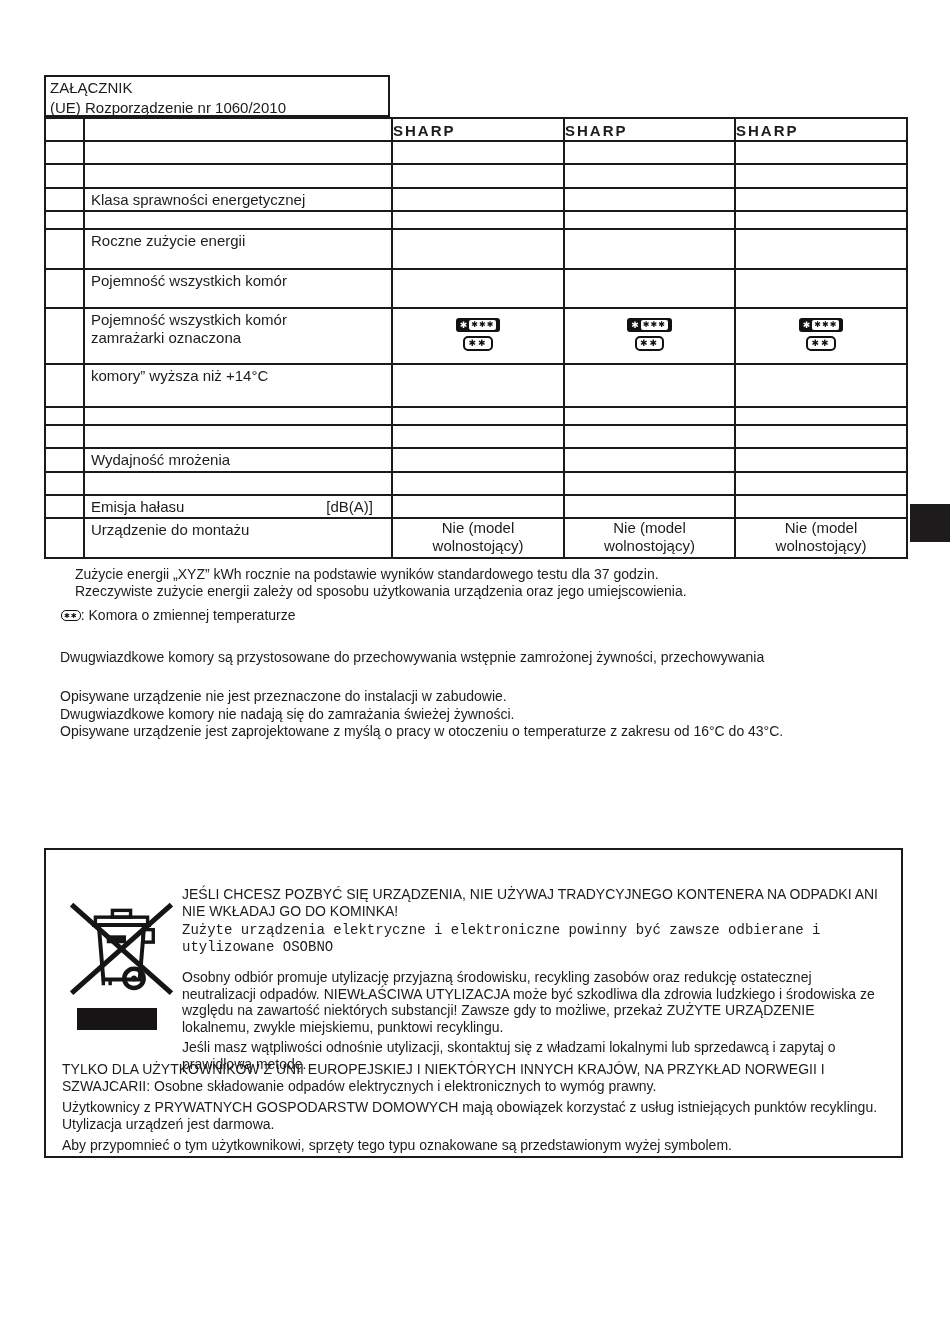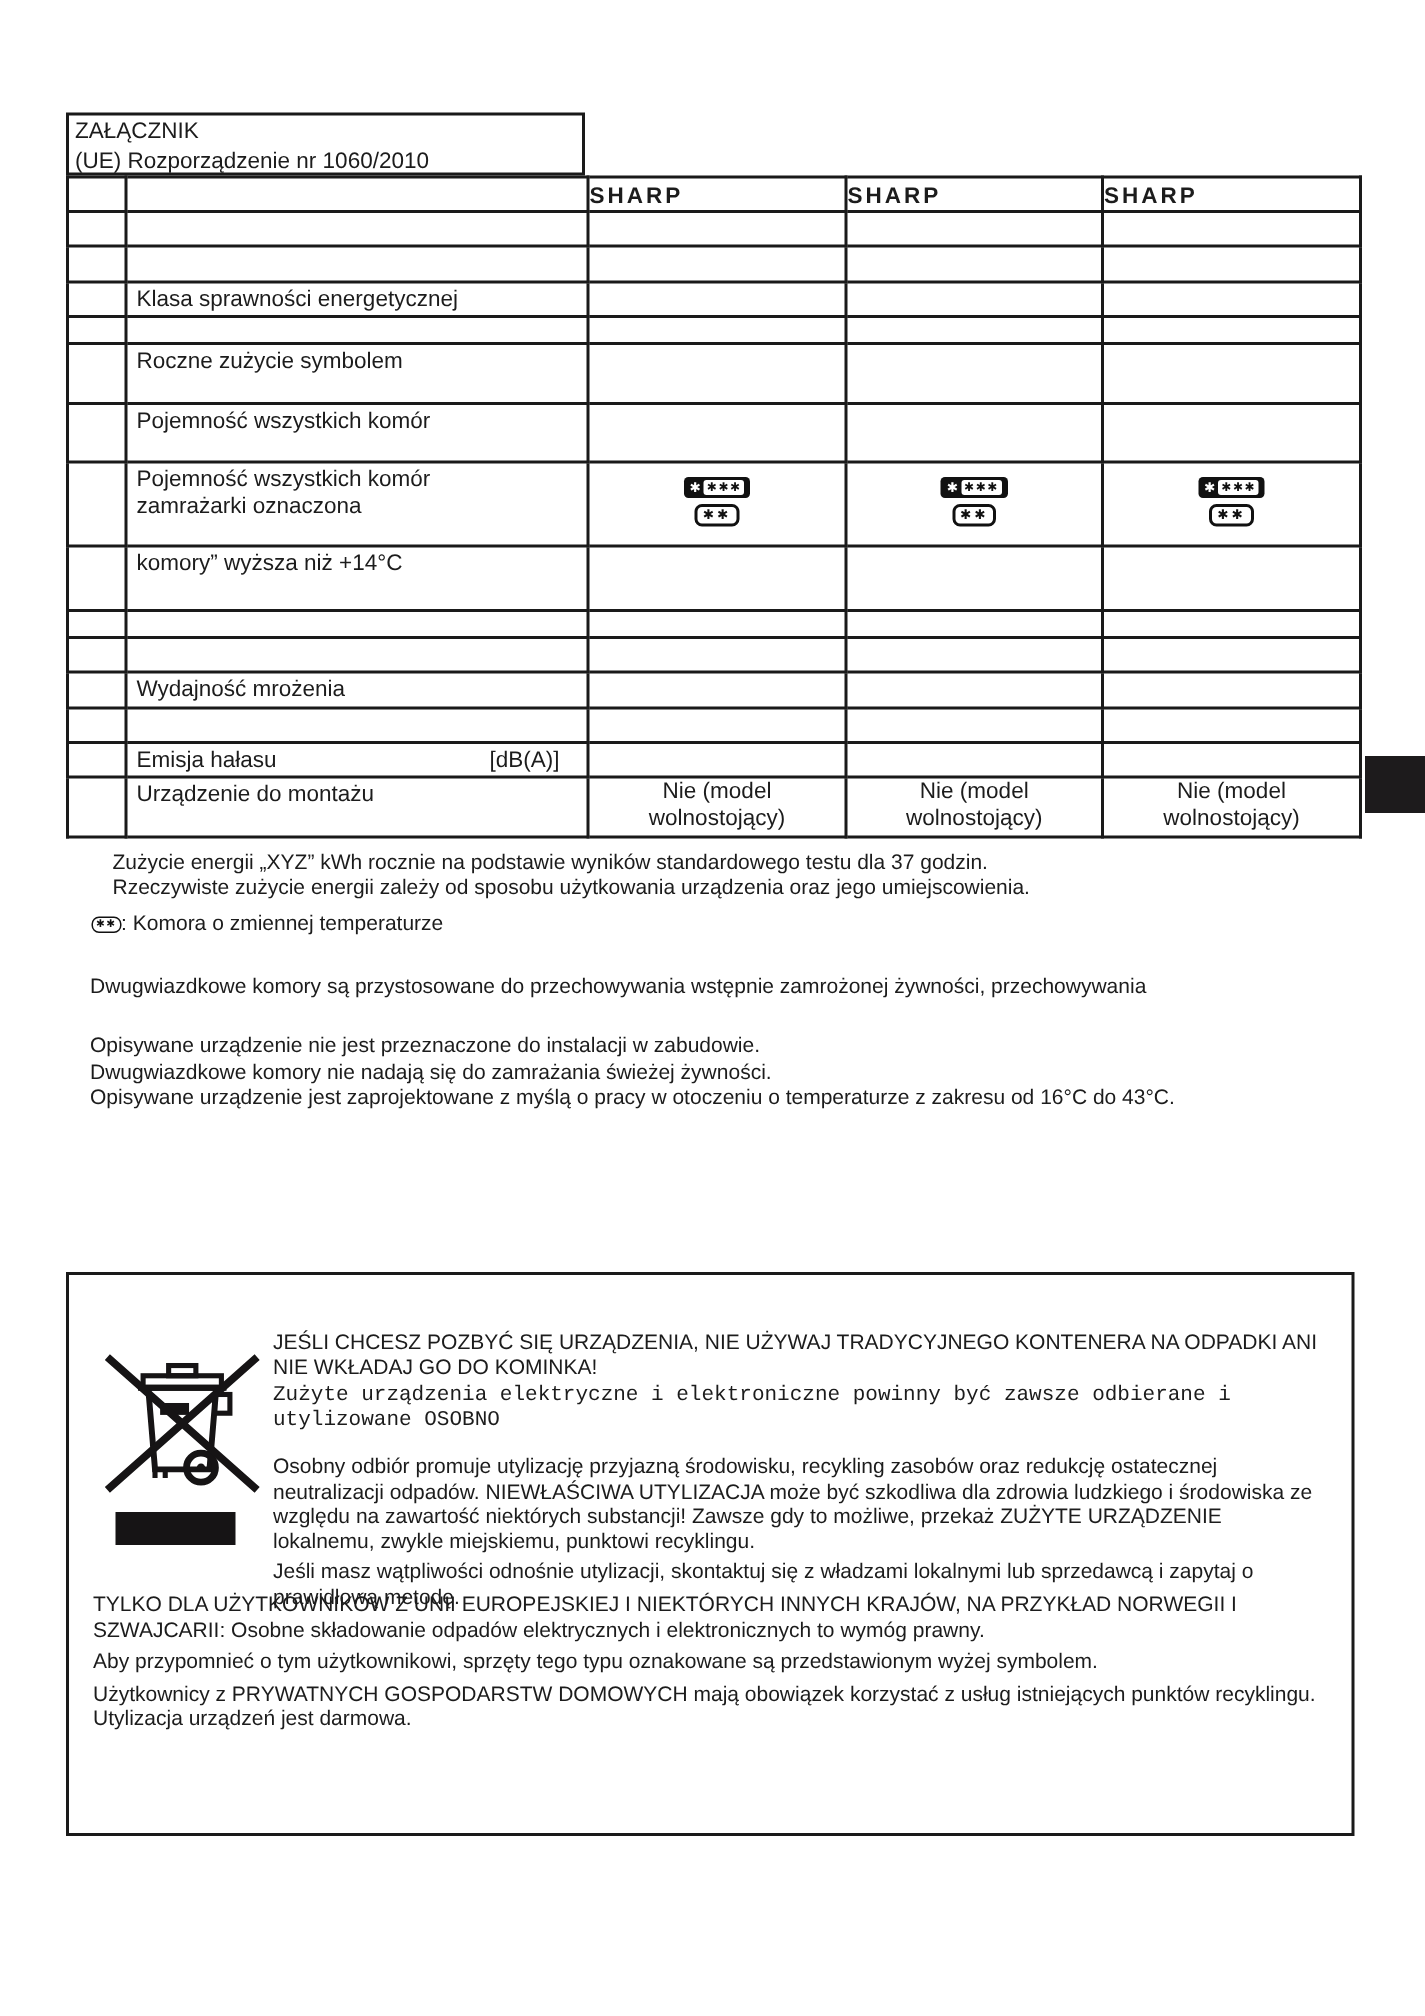--- a/index.html
+++ b/index.html
@@ -35,21 +35,21 @@
   
   #side-tab{left:910px;top:504px;width:40px;height:38px;background:#1d1b1c;}
 
   
   #note-energy{left:75px;top:566px;font-size:14px;line-height:17px;}
   #note-star{left:61px;top:607px;font-size:14px;line-height:17px;}
   #para-1{left:60px;top:649px;font-size:14px;line-height:17px;width:830px;}
   #para-block{left:60px;top:688px;font-size:14px;line-height:17.5px;width:860px;}
 
   
-  #recycle-box{left:44px;top:848px;width:859px;height:376px;border:2px solid #1a1a1a;box-sizing:border-box;}
+  #recycle-box{left:44px;top:848px;width:859px;height:310px;border:2px solid #1a1a1a;box-sizing:border-box;}
   #weee-icon{position:absolute;left:18px;top:32px;}
   #weee-bar{position:absolute;left:31px;top:158px;width:80px;height:22px;background:#161415;}
   #recycle-text{position:absolute;left:136px;top:36px;width:700px;font-size:14px;line-height:16.5px;}
   #recycle-text p{margin:0;}
   #recycle-text .gap-s{margin-top:3px;font-family:Liberation Mono, monospace;}
   #recycle-text .gap-l{margin-top:14px;}
   #recycle-text .gap-m{margin-top:4px;}
   #recycle-full{position:absolute;left:16px;top:211px;width:826px;font-size:14px;line-height:16.5px;}
   #recycle-full p{margin:0;}
   #recycle-full .gap{margin-top:5px;}
@@ -94,21 +94,21 @@
   </tr>
   <tr class="h18">
     <td></td>
         <td class="lbl"></td>
         <td class="val"></td>
         <td class="val"></td>
         <td class="val"></td>
   </tr>
   <tr class="h40">
     <td></td>
-        <td class="lbl">Roczne zużycie symbolem</td>
+        <td class="lbl">Roczne zużycie energii</td>
     <td class="val"></td>
         <td class="val"></td>
         <td class="val"></td>
   </tr>
   <tr class="h39">
     <td></td>
         <td class="lbl">Pojemność wszystkich komór</td>
     <td class="val"></td>
         <td class="val"></td>
         <td class="val"></td>
@@ -238,16 +238,16 @@
   </svg>
   <div id="weee-bar"></div>
   <div id="recycle-text">
     <p>JEŚLI CHCESZ POZBYĆ SIĘ URZĄDZENIA, NIE UŻYWAJ TRADYCYJNEGO KONTENERA NA ODPADKI ANI NIE WKŁADAJ GO DO KOMINKA!</p>
     <p class="gap-s">Zużyte urządzenia elektryczne i elektroniczne powinny być zawsze odbierane i utylizowane OSOBNO</p>
     <p class="gap-l">Osobny odbiór promuje utylizację przyjazną środowisku, recykling zasobów oraz redukcję ostatecznej neutralizacji odpadów. NIEWŁAŚCIWA UTYLIZACJA może być szkodliwa dla zdrowia ludzkiego i środowiska ze względu na zawartość niektórych substancji! Zawsze gdy to możliwe, przekaż ZUŻYTE URZĄDZENIE lokalnemu, zwykle miejskiemu, punktowi recyklingu.</p>
     <p class="gap-m">Jeśli masz wątpliwości odnośnie utylizacji, skontaktuj się z władzami lokalnymi lub sprzedawcą i zapytaj o prawidłową metodę.</p>
   </div>
   <div id="recycle-full">
     <p>TYLKO DLA UŻYTKOWNIKÓW Z UNII EUROPEJSKIEJ I NIEKTÓRYCH INNYCH KRAJÓW, NA PRZYKŁAD NORWEGII I SZWAJCARII: Osobne składowanie odpadów elektrycznych i elektronicznych to wymóg prawny.</p>
+    <p class="gap">Użytkownicy z PRYWATNYCH GOSPODARSTW DOMOWYCH mają obowiązek korzystać z usług istniejących punktów recyklingu. Utylizacja urządzeń jest darmowa.</p>
     <p class="gap">Aby przypomnieć o tym użytkownikowi, sprzęty tego typu oznakowane są przedstawionym wyżej symbolem.</p>
-    <p class="gap">Użytkownicy z PRYWATNYCH GOSPODARSTW DOMOWYCH mają obowiązek korzystać z usług istniejących punktów recyklingu. Utylizacja urządzeń jest darmowa.</p>
   </div>
 </div>
 
 </body></html>

